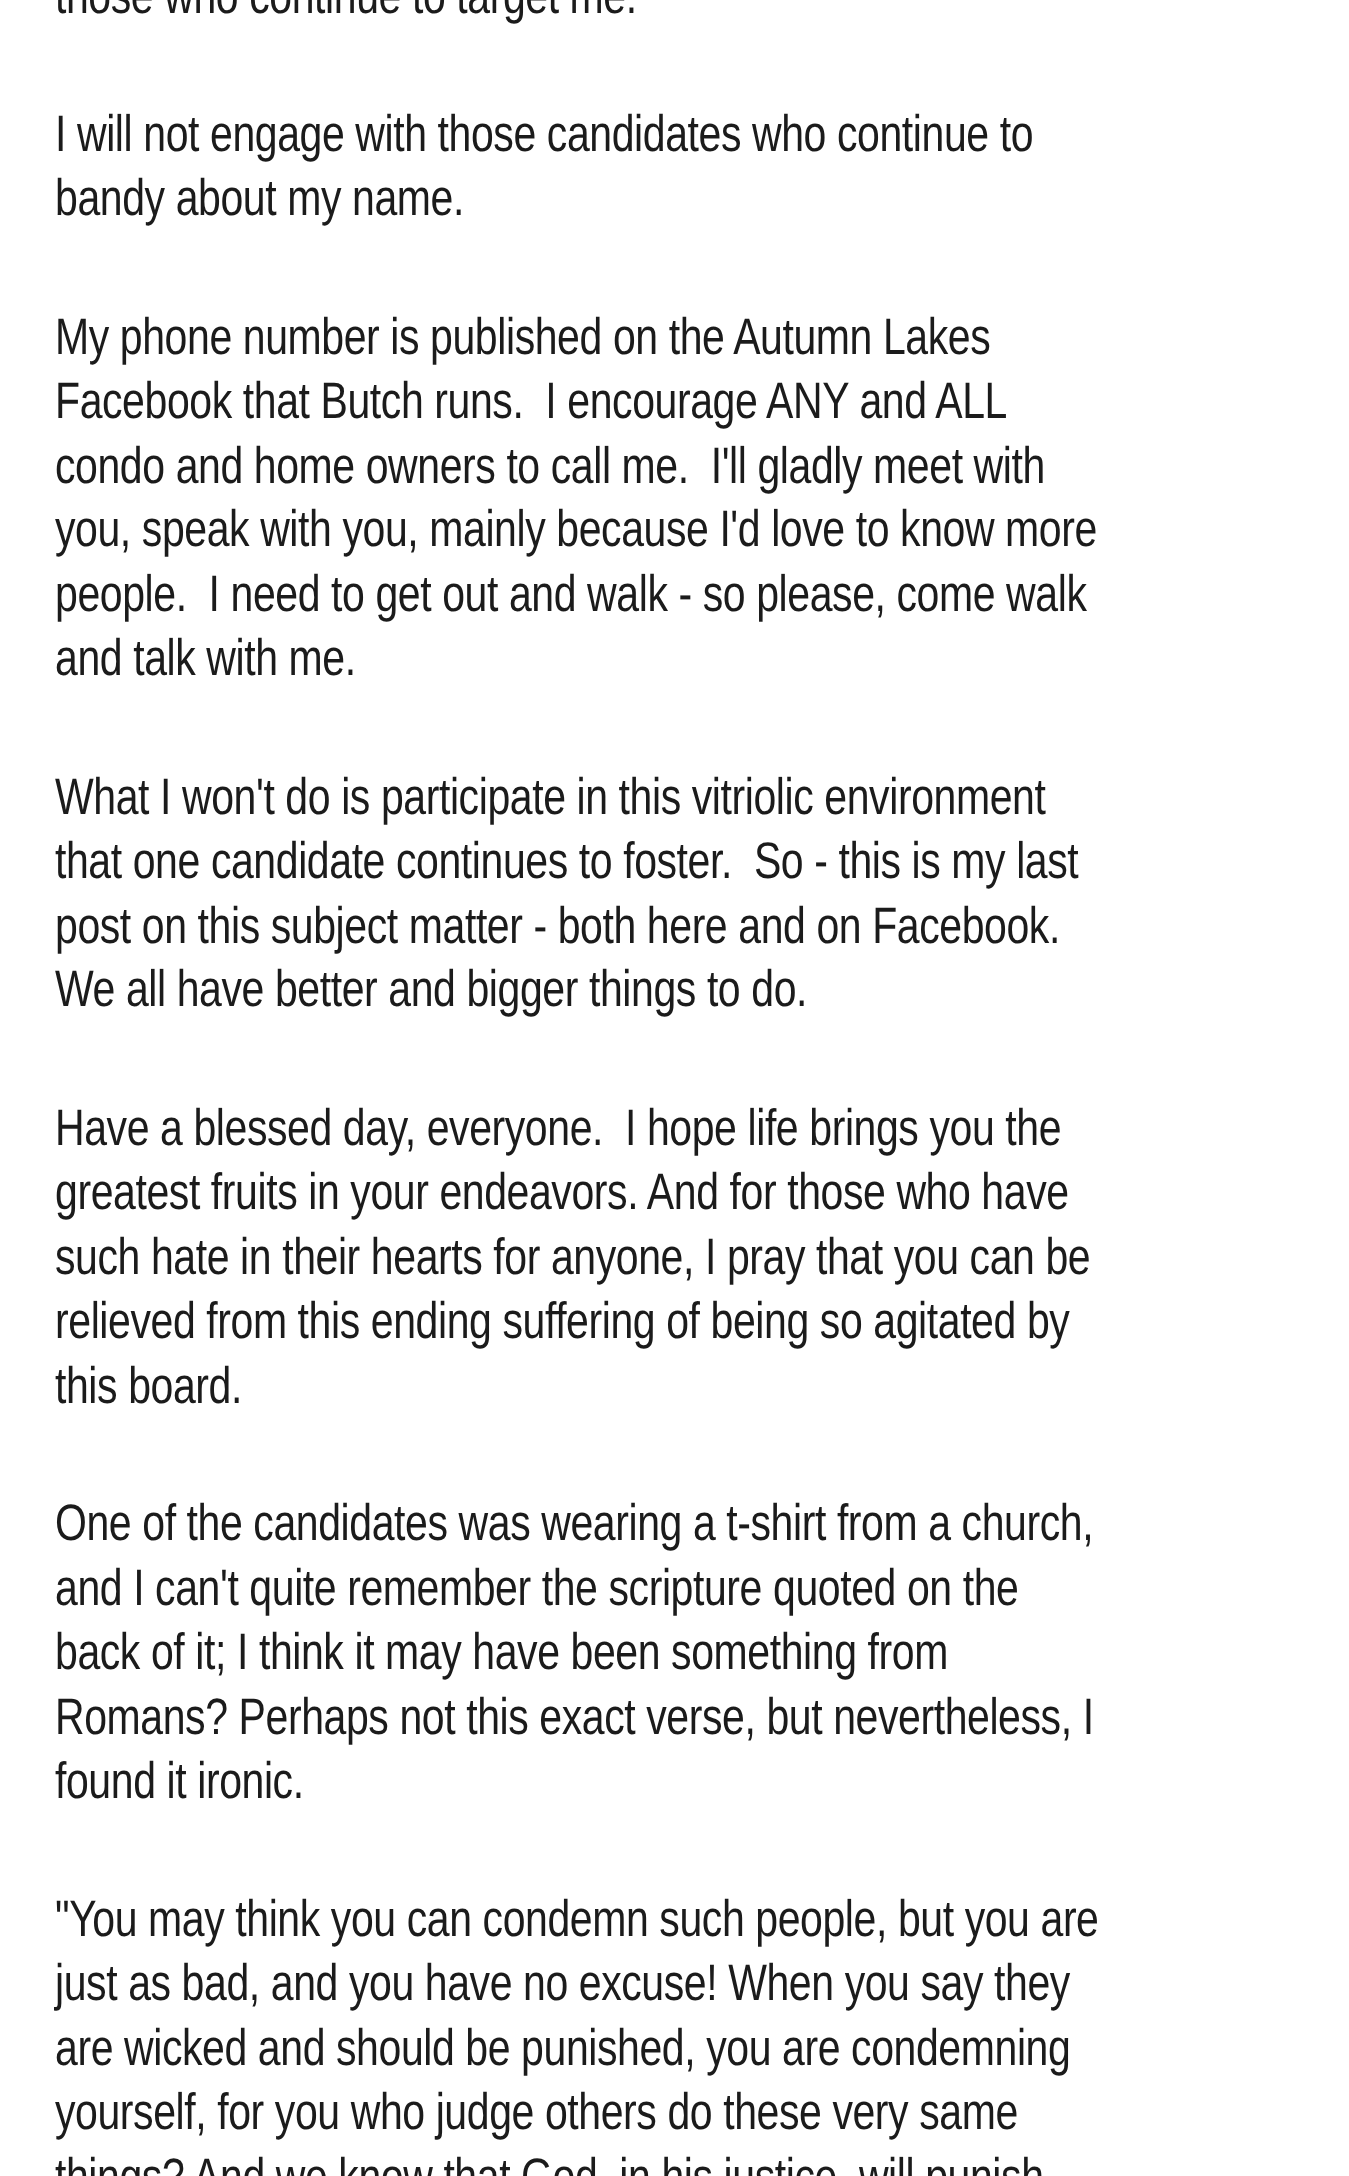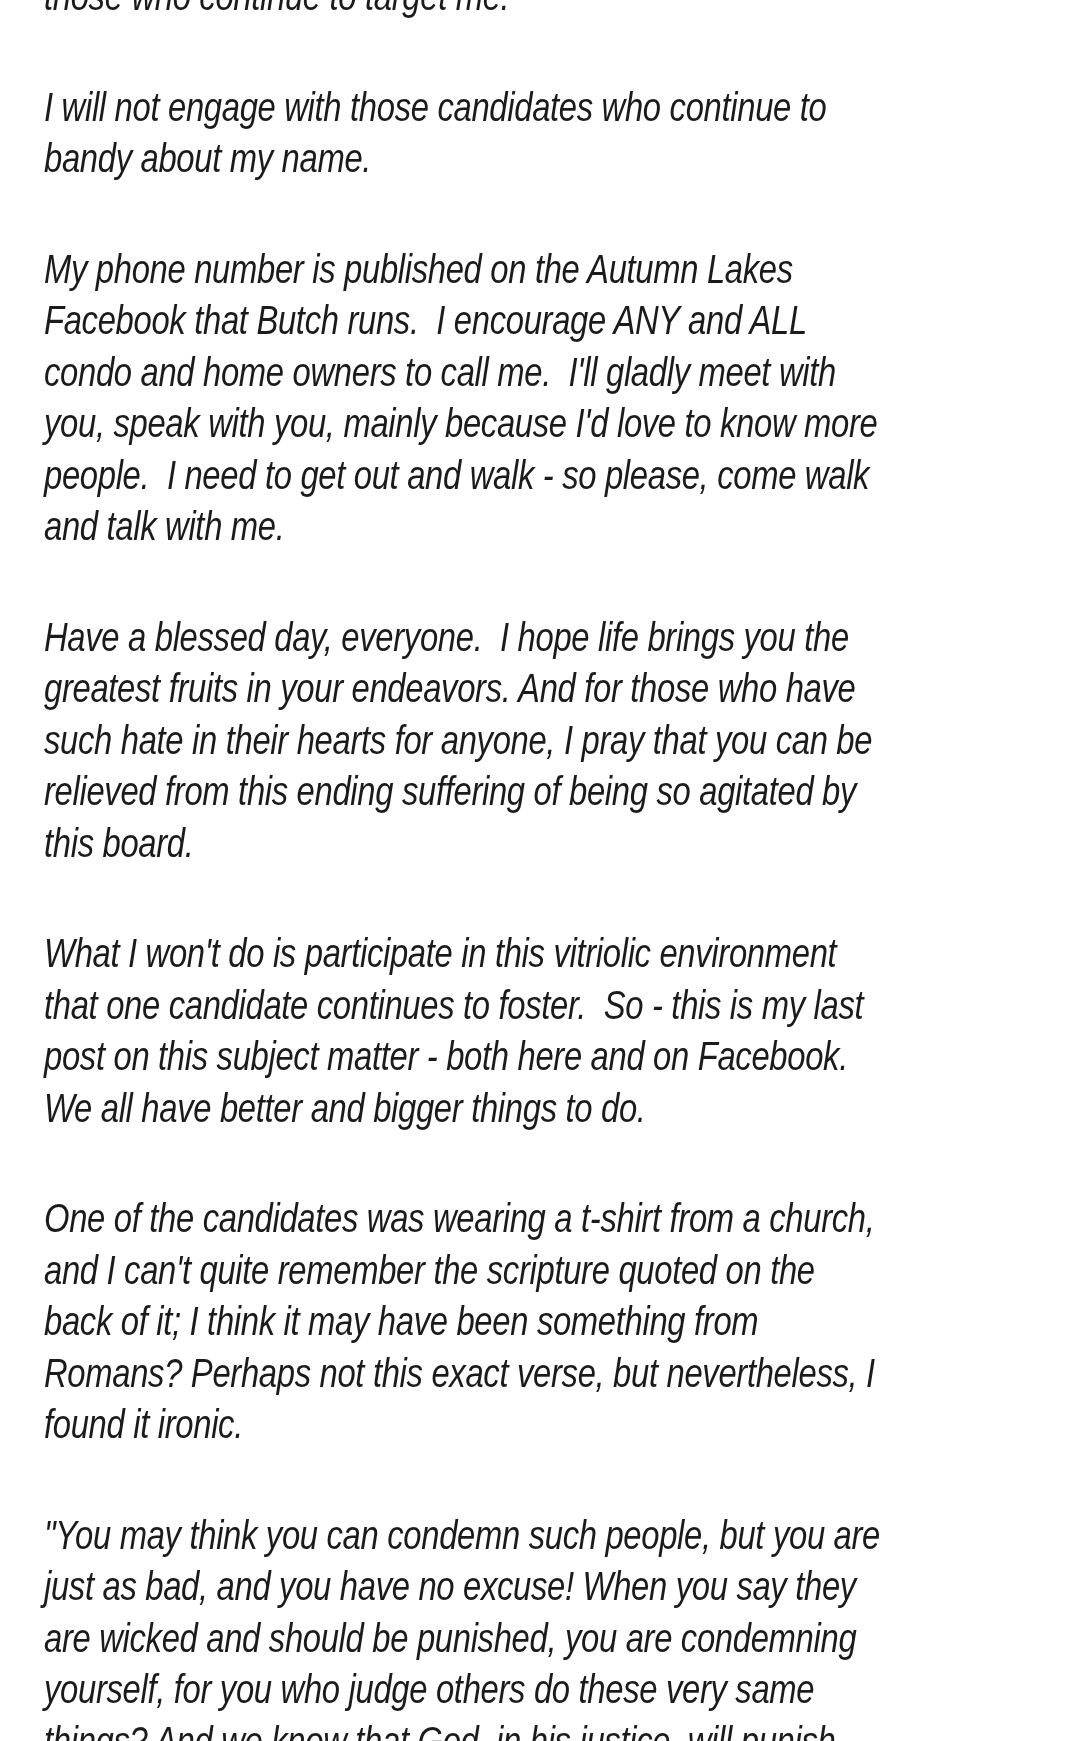--- a/index.html
+++ b/index.html
@@ -16,21 +16,20 @@
   }
   .page {
     position: absolute;
     left: 44px;
     top: -29px;
     width: 1035px;
   }
   .para {
     margin: 0 0 59px 0;
     padding: 0;
-    font-style: italic;
   }
   .line {
     font-size: 41px;
     line-height: 51.5px;
     font-weight: 400;
     color: #1b1b1b;
     white-space: pre;           
     transform: scaleX(0.80);    
     transform-origin: 0 50%;
     letter-spacing: -0.01em;
@@ -49,31 +48,31 @@
     </div>
     <div class="para">
       <div class="line">My phone number is published on the Autumn Lakes</div>
       <div class="line">Facebook that Butch runs.  I encourage ANY and ALL</div>
       <div class="line">condo and home owners to call me.  I'll gladly meet with</div>
       <div class="line">you, speak with you, mainly because I'd love to know more</div>
       <div class="line">people.  I need to get out and walk - so please, come walk</div>
       <div class="line">and talk with me.</div>
     </div>
     <div class="para">
+      <div class="line">What I won't do is participate in this vitriolic environment</div>
+      <div class="line">that one candidate continues to foster.  So - this is my last</div>
+      <div class="line">post on this subject matter - both here and on Facebook.</div>
+      <div class="line">We all have better and bigger things to do.</div>
+    </div>
+    <div class="para">
       <div class="line">Have a blessed day, everyone.  I hope life brings you the</div>
       <div class="line">greatest fruits in your endeavors. And for those who have</div>
       <div class="line">such hate in their hearts for anyone, I pray that you can be</div>
       <div class="line">relieved from this ending suffering of being so agitated by</div>
       <div class="line">this board.</div>
-    </div>
-    <div class="para">
-      <div class="line">What I won't do is participate in this vitriolic environment</div>
-      <div class="line">that one candidate continues to foster.  So - this is my last</div>
-      <div class="line">post on this subject matter - both here and on Facebook.</div>
-      <div class="line">We all have better and bigger things to do.</div>
     </div>
     <div class="para">
       <div class="line">One of the candidates was wearing a t-shirt from a church,</div>
       <div class="line">and I can't quite remember the scripture quoted on the</div>
       <div class="line">back of it; I think it may have been something from</div>
       <div class="line">Romans? Perhaps not this exact verse, but nevertheless, I</div>
       <div class="line">found it ironic.</div>
     </div>
     <div class="para">
       <div class="line">"You may think you can condemn such people, but you are</div>

